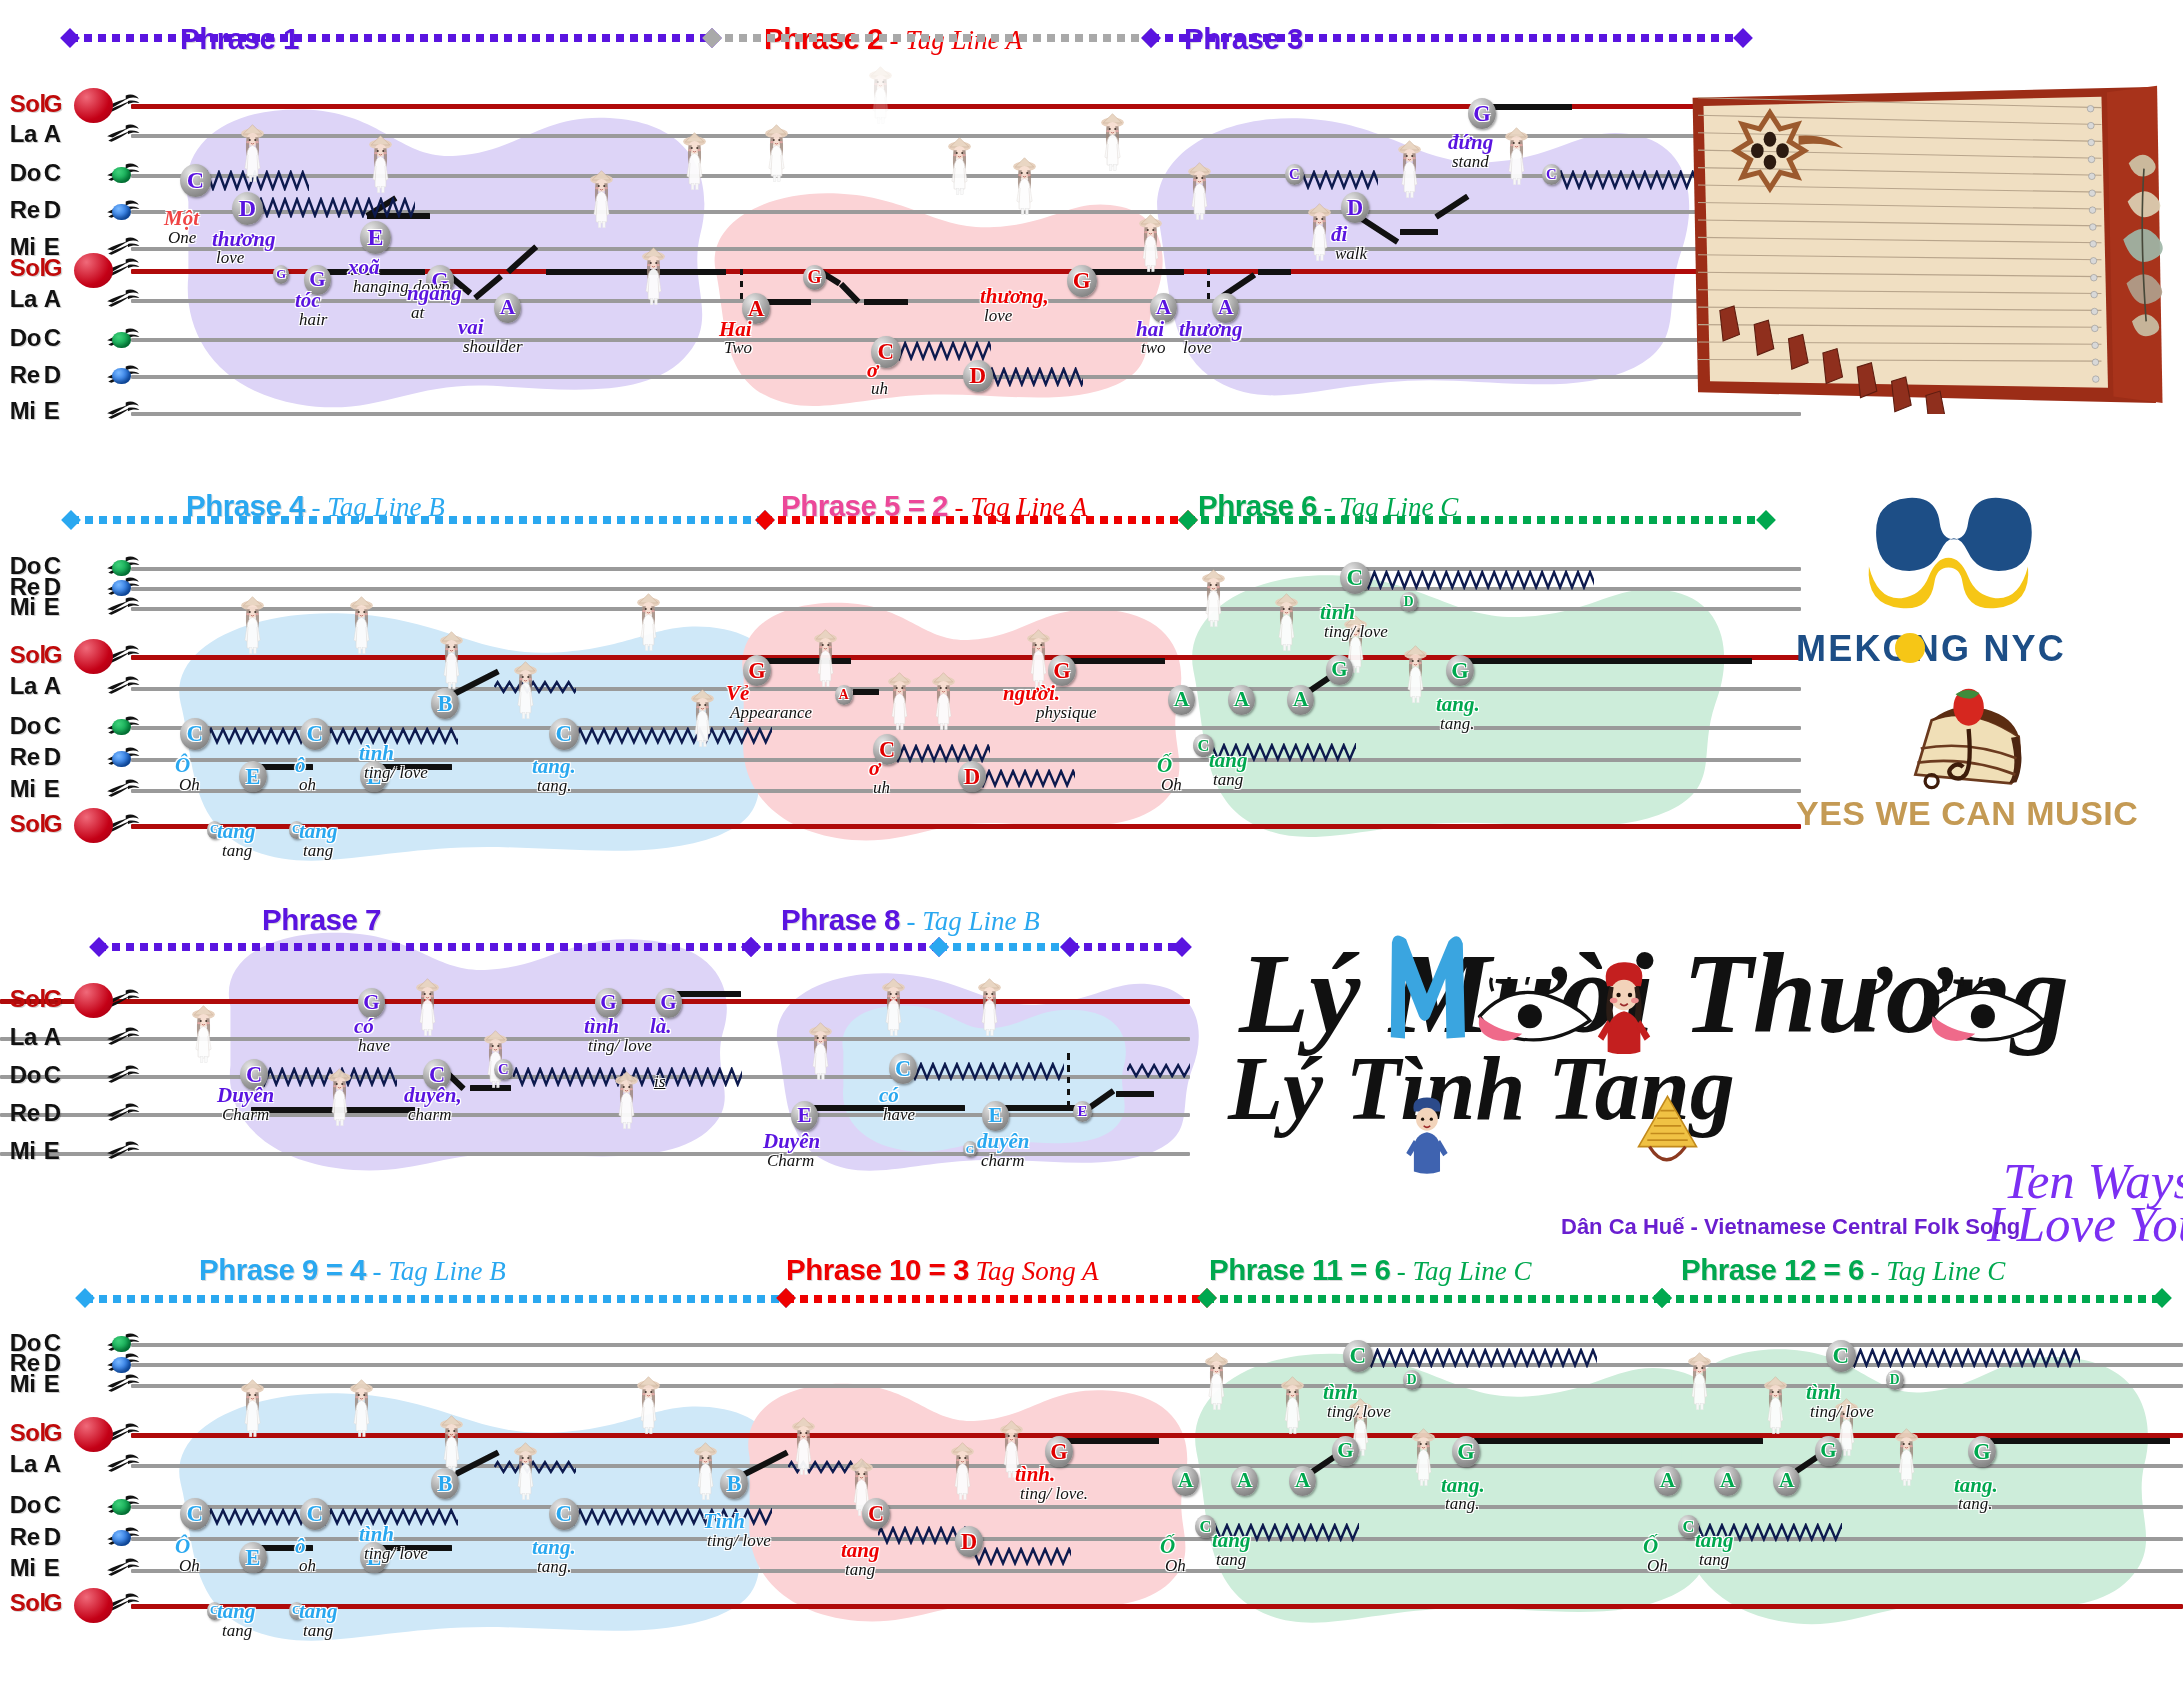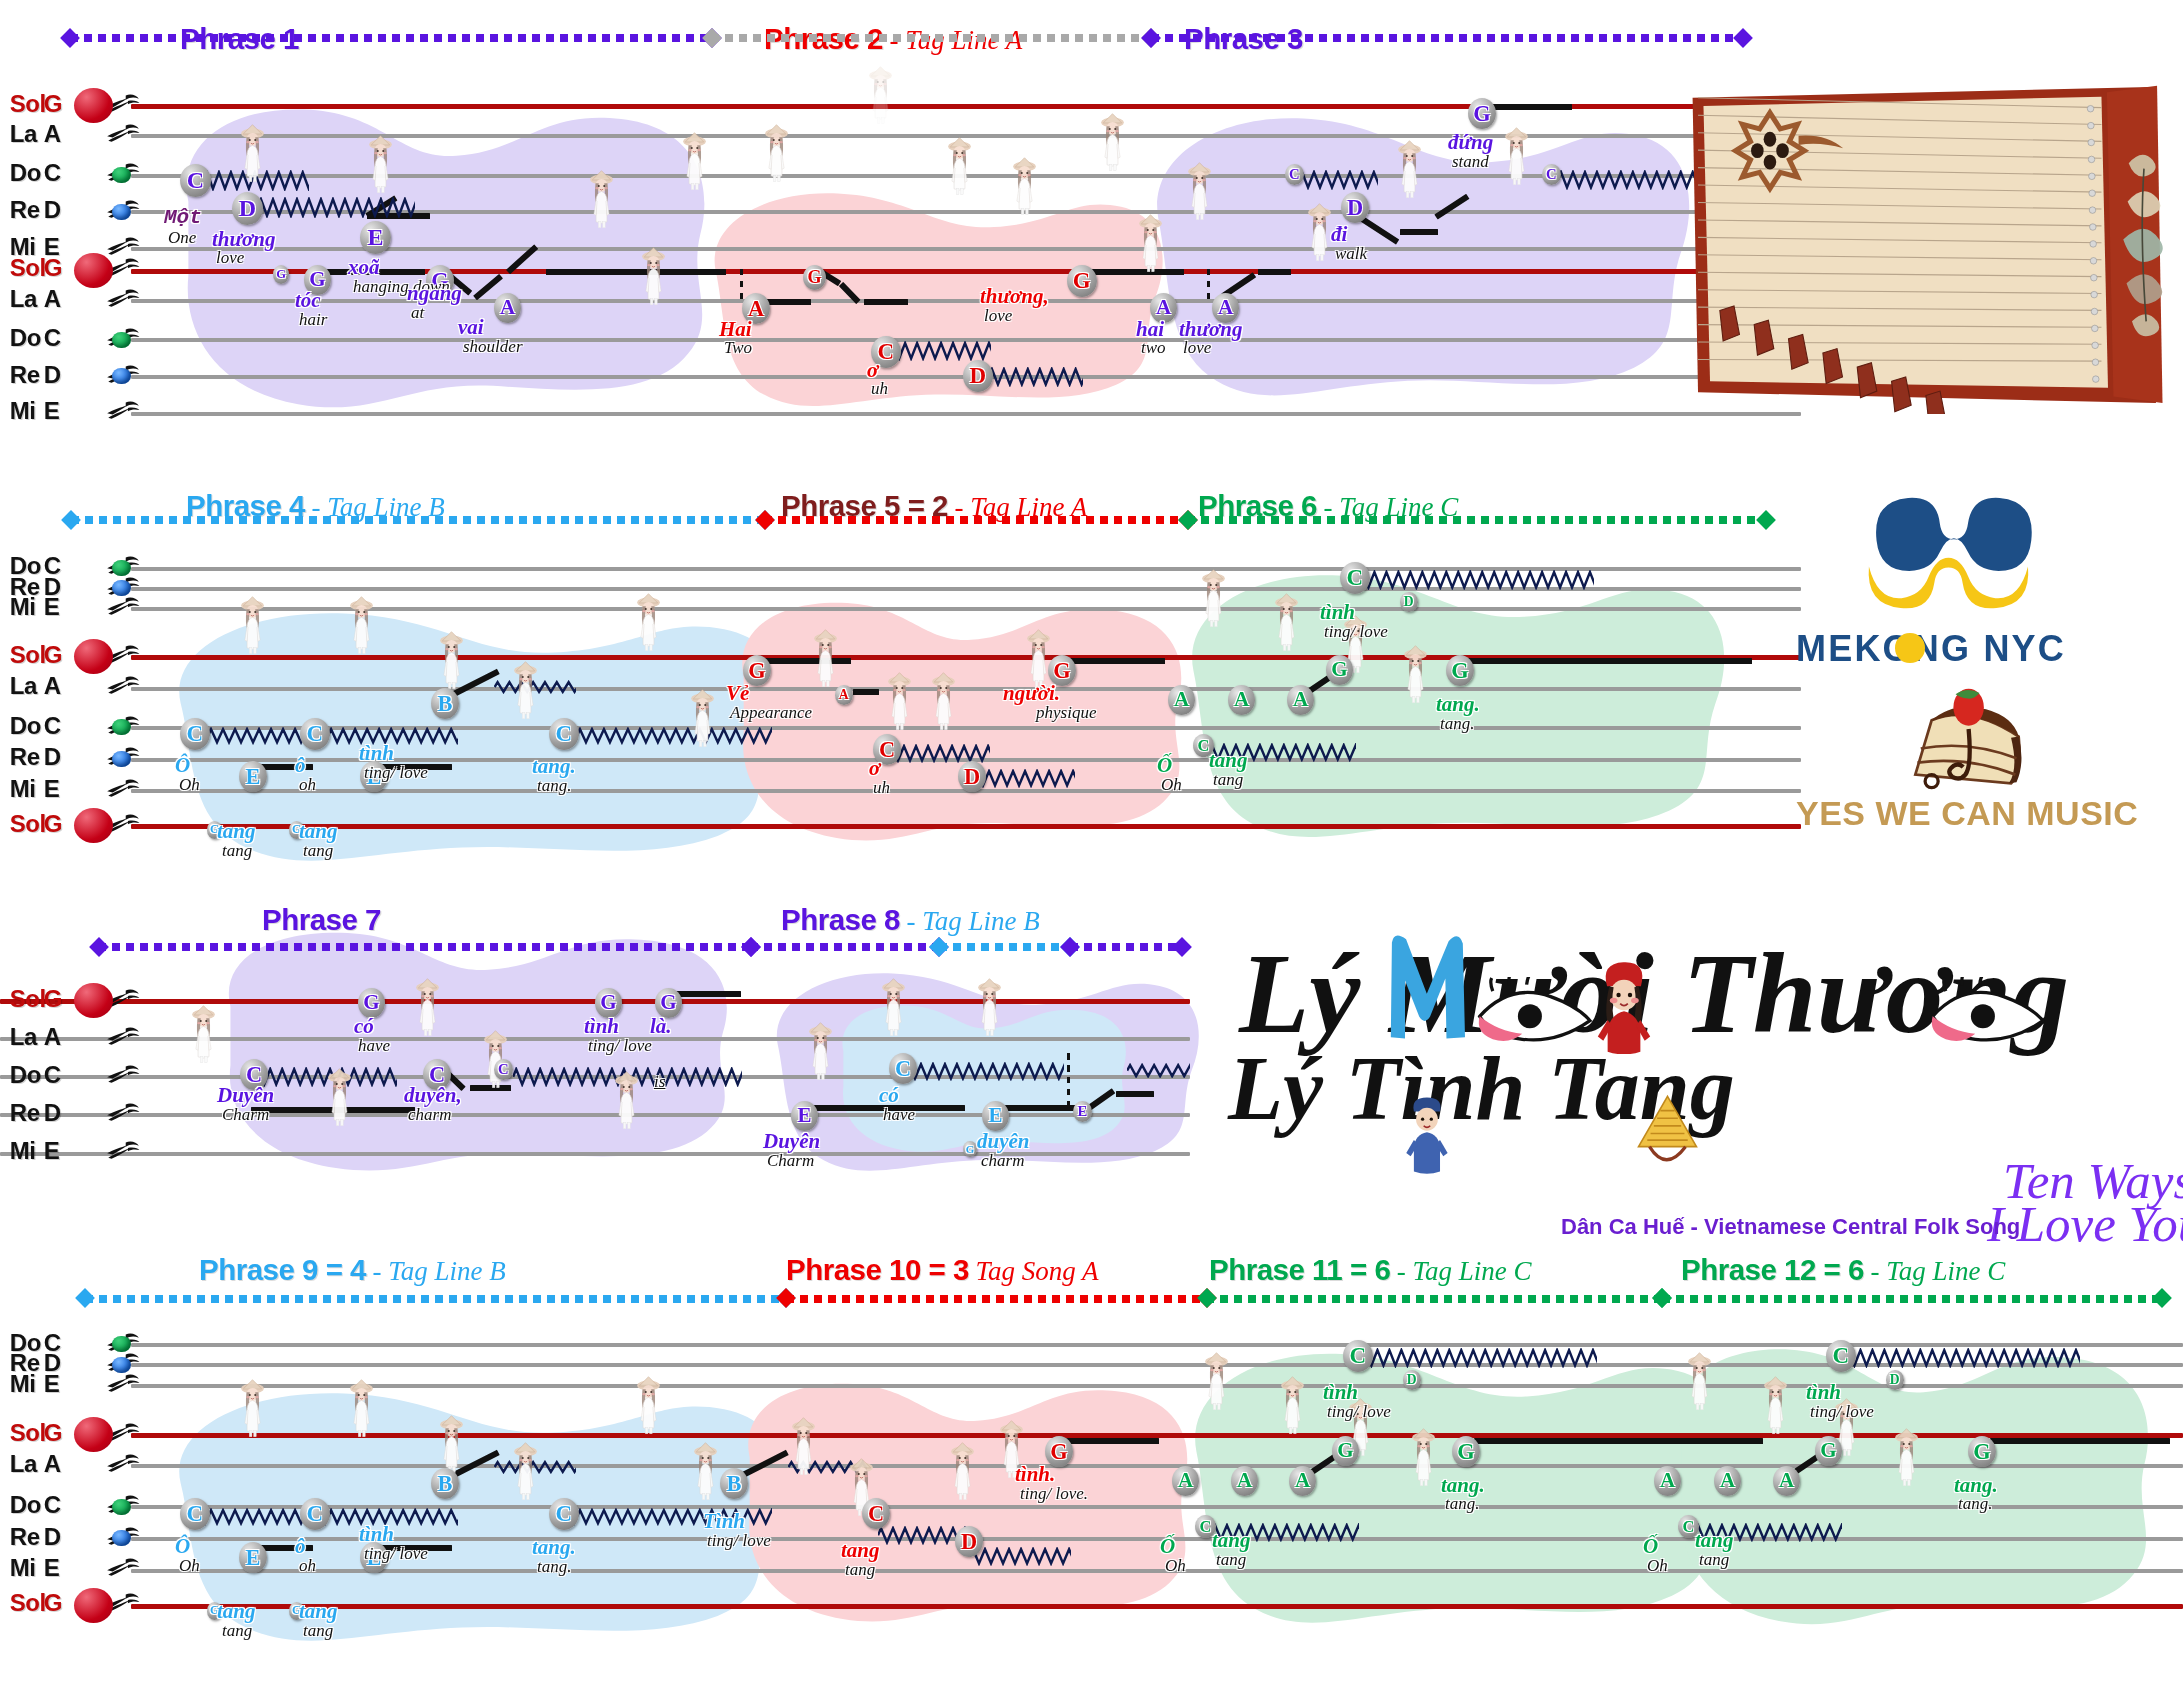--- a/index.html
+++ b/index.html
@@ -457,21 +457,21 @@
         <path d="M36 10 C46 6 56 10 60 16 C52 13 44 13 36 18 Z" fill="#111"></path>
         <path d="M40 20 C50 18 58 20 61 24 C53 22 46 23 40 26 Z" fill="#111"></path>
       </svg>
     </div>
     <div class="bigred" style="left:74px;top:1417px;"></div>
     <div class="bigred" style="left:74px;top:1588px;"></div>
     <div class="ph" style="left:180px;top:22px;"><span class="num" style="color:#5a14e0;">Phrase 1</span></div>
     <div class="ph" style="left:764px;top:22px;"><span class="num" style="color:#ee0000;">Phrase 2</span><span class="tag" style="color:#ee0000;margin-left:6.5px;">- Tag Line A</span></div>
     <div class="ph" style="left:1184px;top:22px;"><span class="num" style="color:#5a14e0;">Phrase 3</span></div>
     <div class="ph" style="left:186px;top:489px;"><span class="num" style="color:#2aa8f0;">Phrase 4</span><span class="tag" style="color:#2aa8f0;margin-left:6.5px;">- Tag Line B</span></div>
-    <div class="ph" style="left:781px;top:489px;"><span class="num" style="color:#7f1d1d;">Phrase 5 = 2</span><span class="tag" style="color:#ee0000;margin-left:6.5px;">- Tag Line A</span></div>
+    <div class="ph" style="left:781px;top:489px;"><span class="num" style="color:#ec4899;">Phrase 5 = 2</span><span class="tag" style="color:#ee0000;margin-left:6.5px;">- Tag Line A</span></div>
     <div class="ph" style="left:1198px;top:489px;"><span class="num" style="color:#00a84f;">Phrase 6</span><span class="tag" style="color:#00a84f;margin-left:6.5px;">- Tag Line C</span></div>
     <div class="ph" style="left:262px;top:903px;"><span class="num" style="color:#5a14e0;">Phrase 7</span></div>
     <div class="ph" style="left:781px;top:903px;"><span class="num" style="color:#5a14e0;">Phrase 8</span><span class="tag" style="color:#2aa8f0;margin-left:6.5px;">- Tag Line B</span></div>
     <div class="ph" style="left:199px;top:1253px;"><span class="num" style="color:#2aa8f0;">Phrase 9 = 4</span><span class="tag" style="color:#2aa8f0;margin-left:6.5px;">- Tag Line B</span></div>
     <div class="ph" style="left:786px;top:1253px;"><span class="num" style="color:#ee0000;">Phrase 10 = 3</span><span class="tag" style="color:#ee0000;margin-left:6.5px;">Tag Song A</span></div>
     <div class="ph" style="left:1209px;top:1253px;"><span class="num" style="color:#00a84f;">Phrase 11 = 6</span><span class="tag" style="color:#00a84f;margin-left:6.5px;">- Tag Line C</span></div>
     <div class="ph" style="left:1681px;top:1253px;"><span class="num" style="color:#00a84f;">Phrase 12 = 6</span><span class="tag" style="color:#00a84f;margin-left:6.5px;">- Tag Line C</span></div>
     <div class="brk" style="left:70px;top:34px;width:641px;background:repeating-linear-gradient(to right,#5a14e0 0 7.6px,transparent 7.6px 14px);"></div>
     <div class="dia" style="left:63px;top:31px;background:#5a14e0;"></div>
     <div class="dia" style="left:705px;top:31px;background:#5a14e0;"></div>
@@ -1803,21 +1803,21 @@
     </div>
     <div class="nh" style="left:1826px;top:1340px;width:29.5px;height:32px;font-size:23px;">
       <span class="c-grn">C</span>
     </div>
     <div class="nh" style="left:1886px;top:1370px;width:17.5px;height:19.6px;font-size:13.6px;">
       <span class="c-grn">D</span>
     </div>
     <div class="nh" style="left:1968px;top:1436px;width:28px;height:31px;font-size:22.4px;">
       <span class="c-grn">G</span>
     </div>
-    <div class="ly" style="left:164px;top:206px;color:#701a75;font-family:Liberation Mono, monospace;">Một</div>
+    <div class="ly" style="left:164px;top:206px;color:#ef4444;">Một</div>
     <div class="tr" style="left:168px;top:228px;">One</div>
     <div class="ly" style="left:212px;top:227px;color:#5a14e0;">thương</div>
     <div class="tr" style="left:216px;top:248px;">love</div>
     <div class="ly" style="left:295px;top:288px;color:#5a14e0;">tóc</div>
     <div class="tr" style="left:299px;top:310px;">hair</div>
     <div class="ly" style="left:348px;top:255px;color:#5a14e0;">xoã</div>
     <div class="tr" style="left:353px;top:277px;">hanging down</div>
     <div class="ly" style="left:407px;top:281px;color:#5a14e0;">ngang</div>
     <div class="tr" style="left:411px;top:303px;">at</div>
     <div class="ly" style="left:458px;top:315px;color:#5a14e0;">vai</div>

